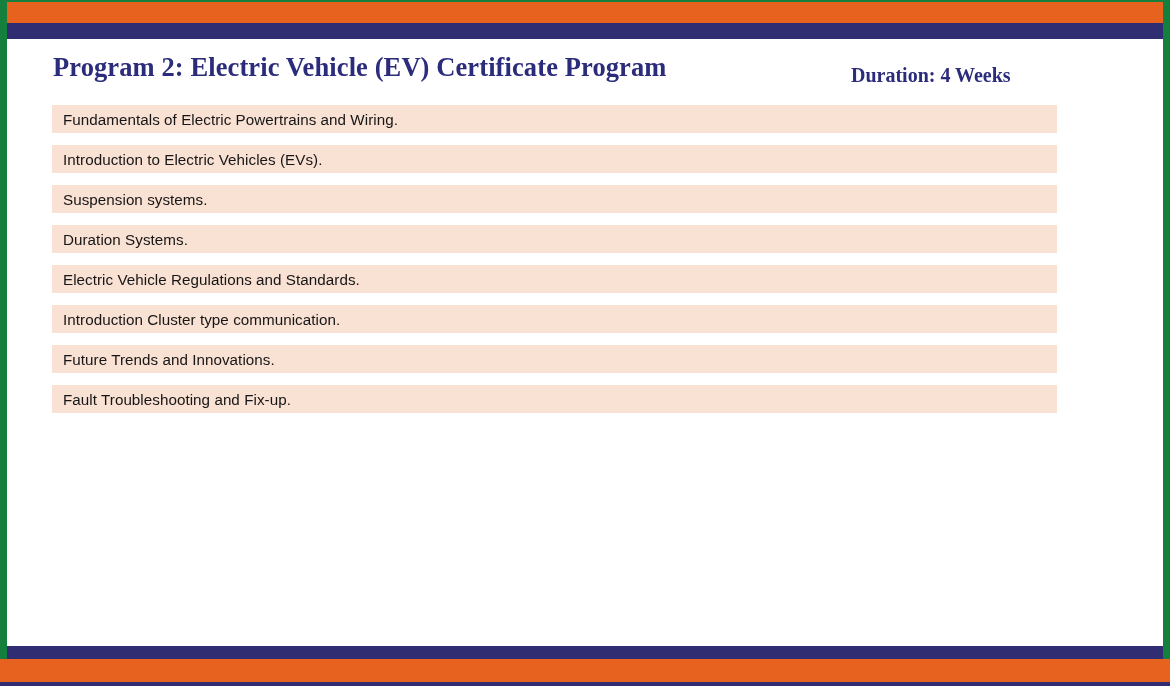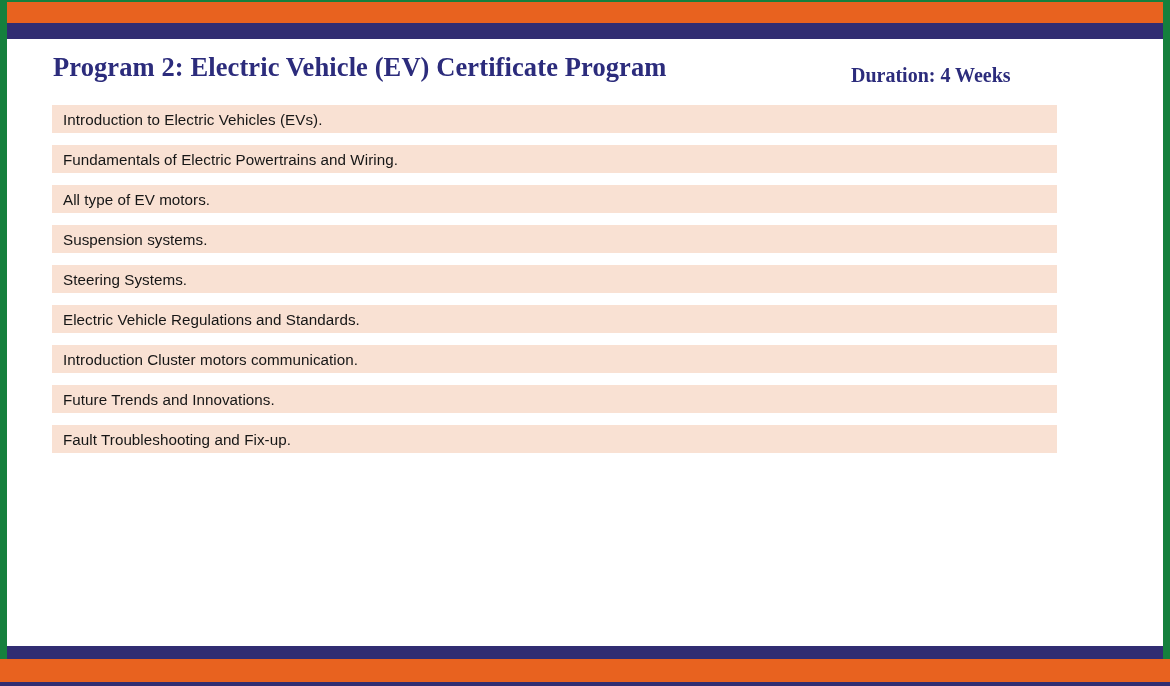--- a/index.html
+++ b/index.html
@@ -136,39 +136,36 @@
 
   <div class="card">
 
     <div class="header">
       <div class="slide-title">Program 2: Electric Vehicle (EV) Certificate Program</div>
       <div class="duration">Duration: 4 Weeks</div>
     </div>
 
     <div class="topic-list">
       <div class="topic-row">
-        <span class="topic-label">Introduction to Electric Vehicles (EVs).</span>
-      </div>
-      <div class="topic-row">
         <span class="topic-label">Fundamentals of Electric Powertrains and Wiring.</span>
       </div>
       <div class="topic-row">
-        <span class="topic-label">All type of EV motors.</span>
+        <span class="topic-label">Introduction to Electric Vehicles (EVs).</span>
       </div>
       <div class="topic-row">
         <span class="topic-label">Suspension systems.</span>
       </div>
       <div class="topic-row">
-        <span class="topic-label">Steering Systems.</span>
+        <span class="topic-label">Duration Systems.</span>
       </div>
       <div class="topic-row">
         <span class="topic-label">Electric Vehicle Regulations and Standards.</span>
       </div>
       <div class="topic-row">
-        <span class="topic-label">Introduction Cluster motors communication.</span>
+        <span class="topic-label">Introduction Cluster type communication.</span>
       </div>
       <div class="topic-row">
         <span class="topic-label">Future Trends and Innovations.</span>
       </div>
       <div class="topic-row">
         <span class="topic-label">Fault Troubleshooting and Fix-up.</span>
       </div>
     </div>
 
   </div>

